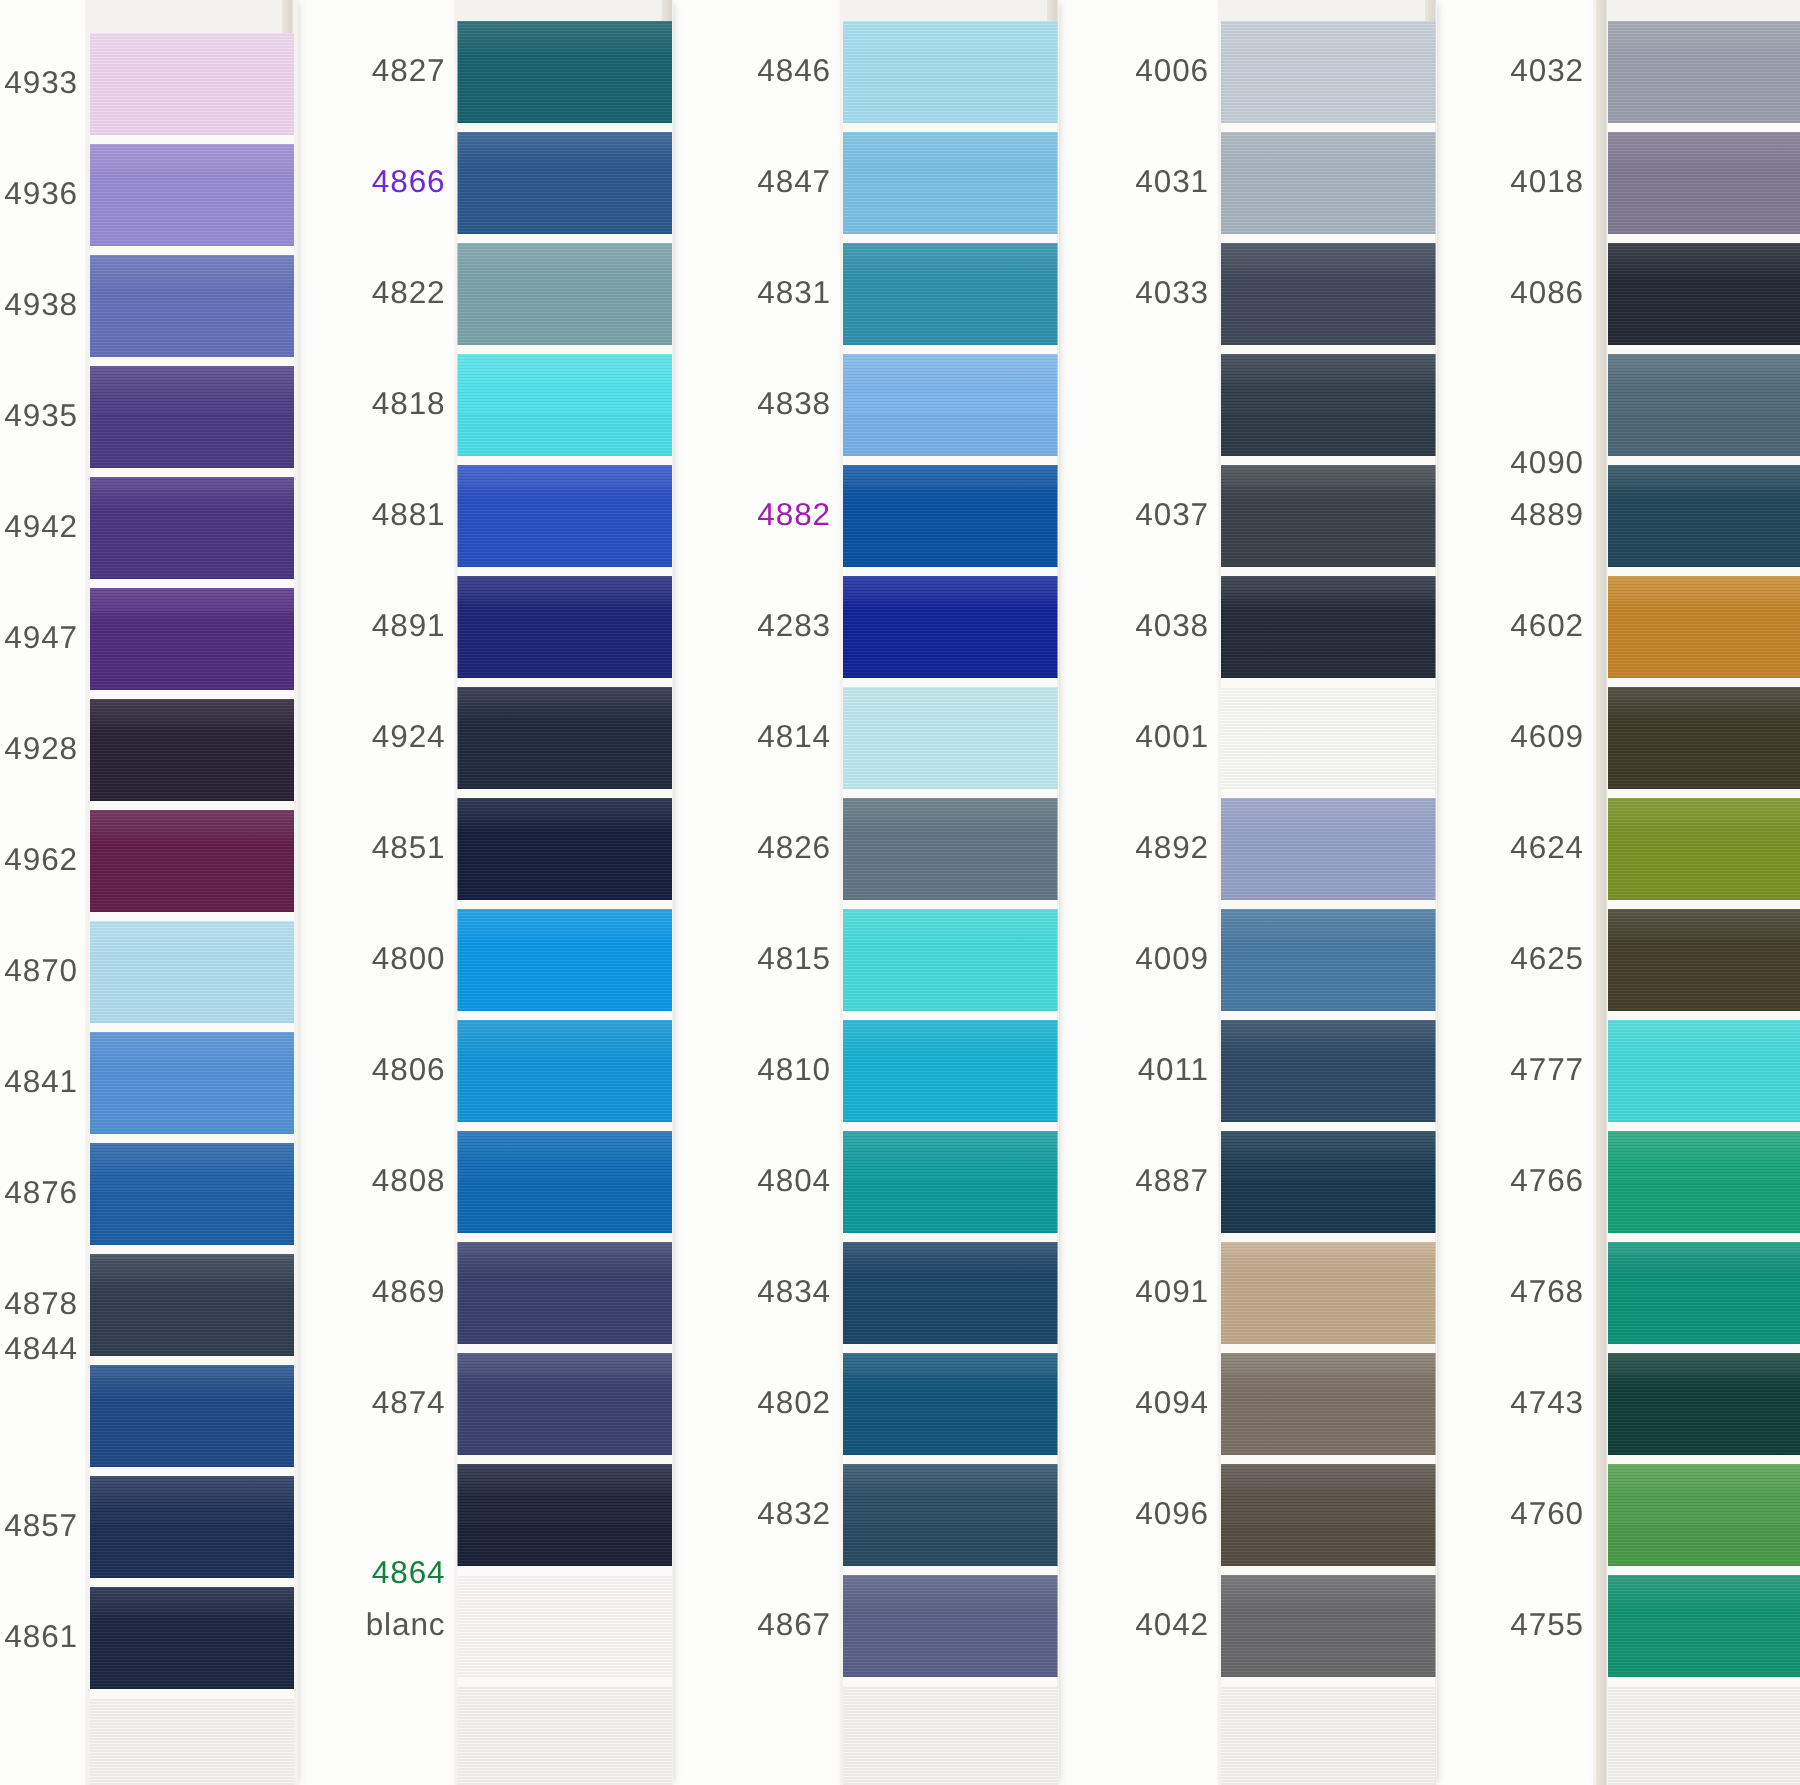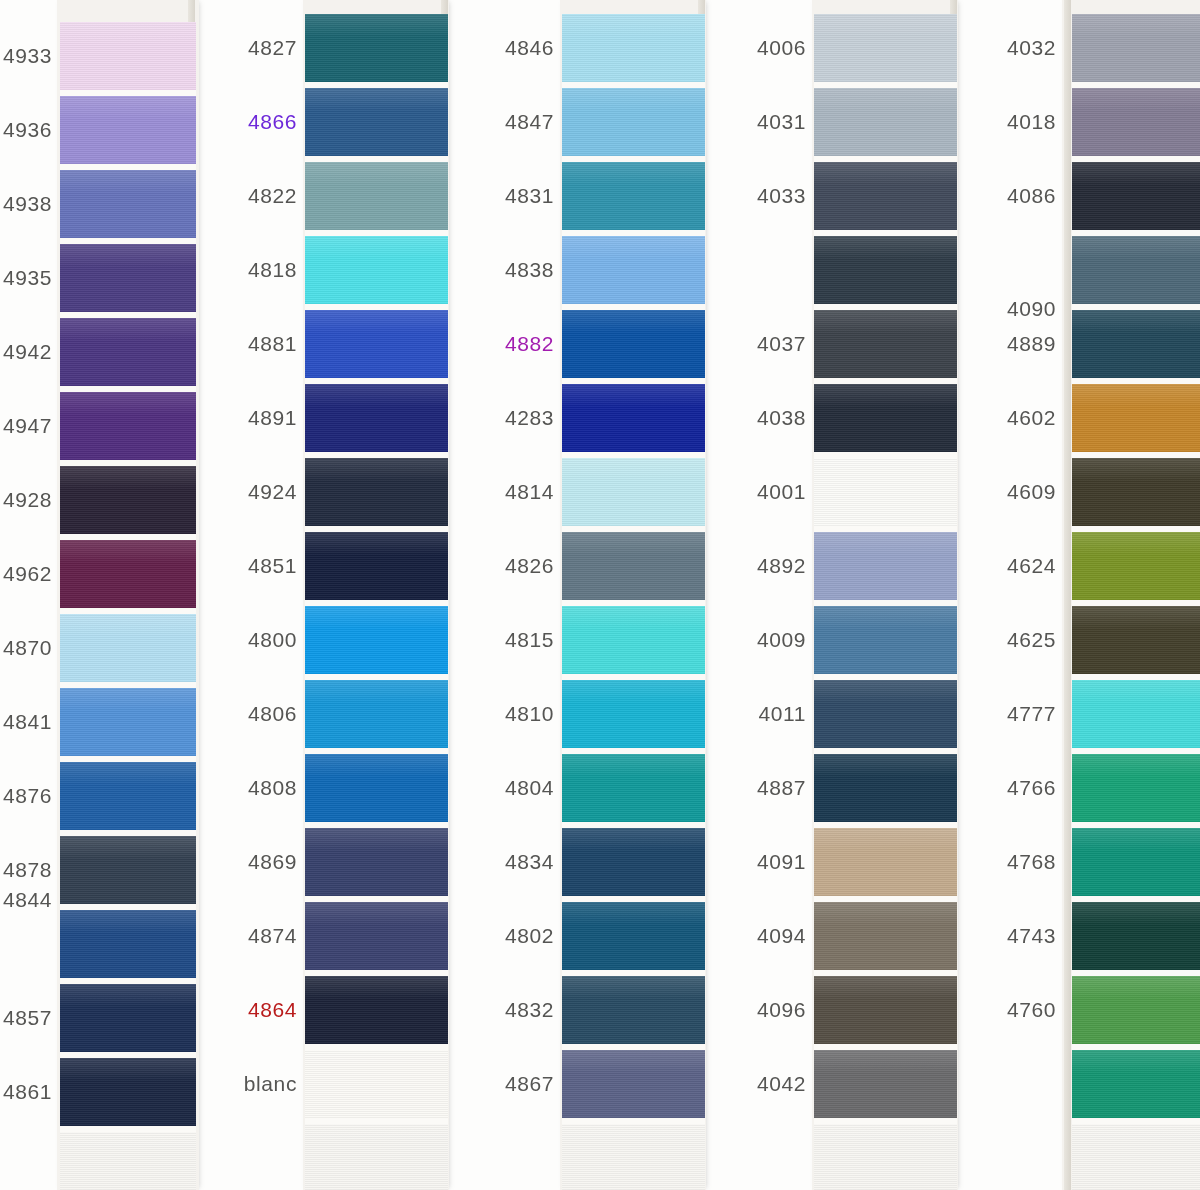--- a/index.html
+++ b/index.html
@@ -196,21 +196,21 @@
         <div class="label" style="top: 270px; width: 297px; color: rgb(85, 85, 83);">4818</div>
         <div class="label" style="top: 344px; width: 297px; color: rgb(85, 85, 83);">4881</div>
         <div class="label" style="top: 418px; width: 297px; color: rgb(85, 85, 83);">4891</div>
         <div class="label" style="top: 492px; width: 297px; color: rgb(85, 85, 83);">4924</div>
         <div class="label" style="top: 566px; width: 297px; color: rgb(85, 85, 83);">4851</div>
         <div class="label" style="top: 640px; width: 297px; color: rgb(85, 85, 83);">4800</div>
         <div class="label" style="top: 714px; width: 297px; color: rgb(85, 85, 83);">4806</div>
         <div class="label" style="top: 788px; width: 297px; color: rgb(85, 85, 83);">4808</div>
         <div class="label" style="top: 862px; width: 297px; color: rgb(85, 85, 83);">4869</div>
         <div class="label" style="top: 936px; width: 297px; color: rgb(85, 85, 83);">4874</div>
-        <div class="label" style="top: 1010px; width: 297px; color: #b91c1c;">4864</div>
+        <div class="label" style="top: 1049px; width: 297px; color: #15803d;">4864</div>
         <div class="label" style="top: 1084px; width: 297px; color: rgb(85, 85, 83);">blanc</div>
       </div>
     </div>
     <div class="column">
       <div class="card" style="left: 560px; width: 146px; background: rgb(244, 242, 238);"></div>
       <div class="edge-strip" style="left: 698px;"></div>
       <div class="swatch-stack" style="left: 562px; width: 143px; padding-top: 14px;">
         <div class="swatch" title="4846" style="height: 68px; background: rgb(167, 223, 240);"></div>
         <div class="gap" style="height: 6px;"></div>
         <div class="swatch" title="4847" style="height: 68px; background: rgb(124, 195, 230);"></div>
@@ -358,15 +358,16 @@
         <div class="label" style="top: 344px; width: 1056px; color: rgb(85, 85, 83);">4889</div>
         <div class="label" style="top: 418px; width: 1056px; color: rgb(85, 85, 83);">4602</div>
         <div class="label" style="top: 492px; width: 1056px; color: rgb(85, 85, 83);">4609</div>
         <div class="label" style="top: 566px; width: 1056px; color: rgb(85, 85, 83);">4624</div>
         <div class="label" style="top: 640px; width: 1056px; color: rgb(85, 85, 83);">4625</div>
         <div class="label" style="top: 714px; width: 1056px; color: rgb(85, 85, 83);">4777</div>
         <div class="label" style="top: 788px; width: 1056px; color: rgb(85, 85, 83);">4766</div>
         <div class="label" style="top: 862px; width: 1056px; color: rgb(85, 85, 83);">4768</div>
         <div class="label" style="top: 936px; width: 1056px; color: rgb(85, 85, 83);">4743</div>
         <div class="label" style="top: 1010px; width: 1056px; color: rgb(85, 85, 83);">4760</div>
+        <div class="label" style="top: 1084px; width: 1056px; color: rgb(85, 85, 83);">4755</div>
       </div>
     </div>
   </div>
 
 </body></html>

